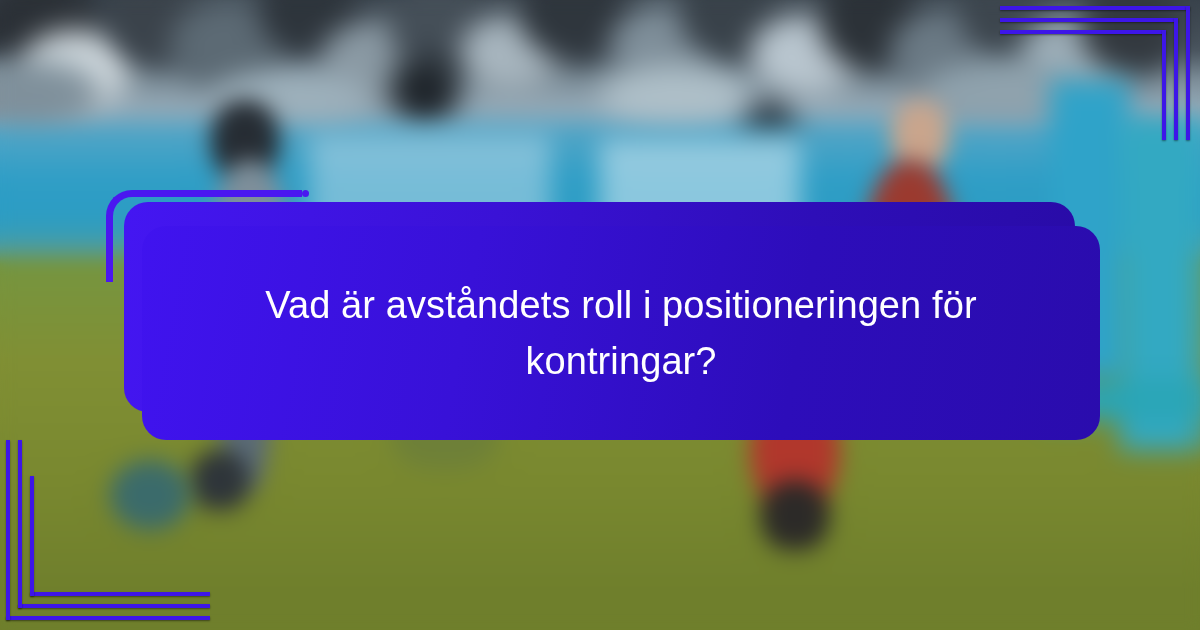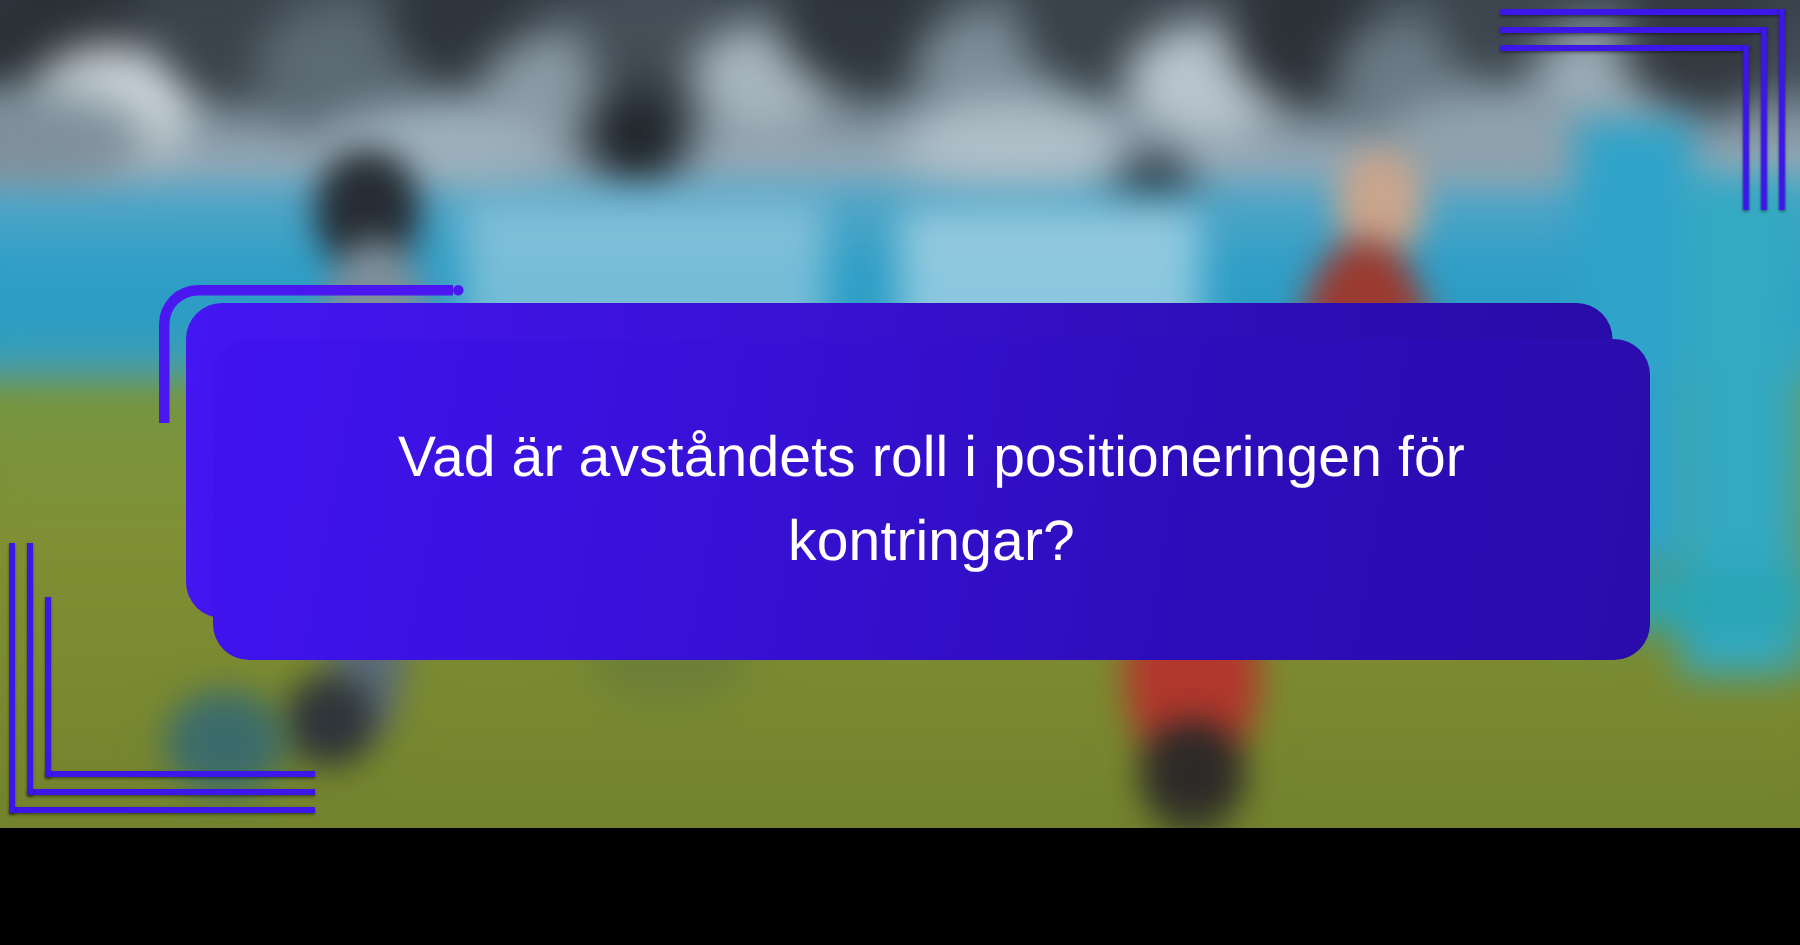--- a/index.html
+++ b/index.html
@@ -7,21 +7,21 @@
     padding: 0;
     background: #000;
   }
   body {
     font-family: "Liberation Sans", "DejaVu Sans", sans-serif;
   }
 
   .stage {
     position: relative;
     width: 1200px;
-    height: 552px;
+    height: 630px;
     overflow: hidden;
     background: #1d4ed8;
   }
 
   
   .bg {
     position: absolute;
     inset: -40px;
     overflow: hidden;
   }

